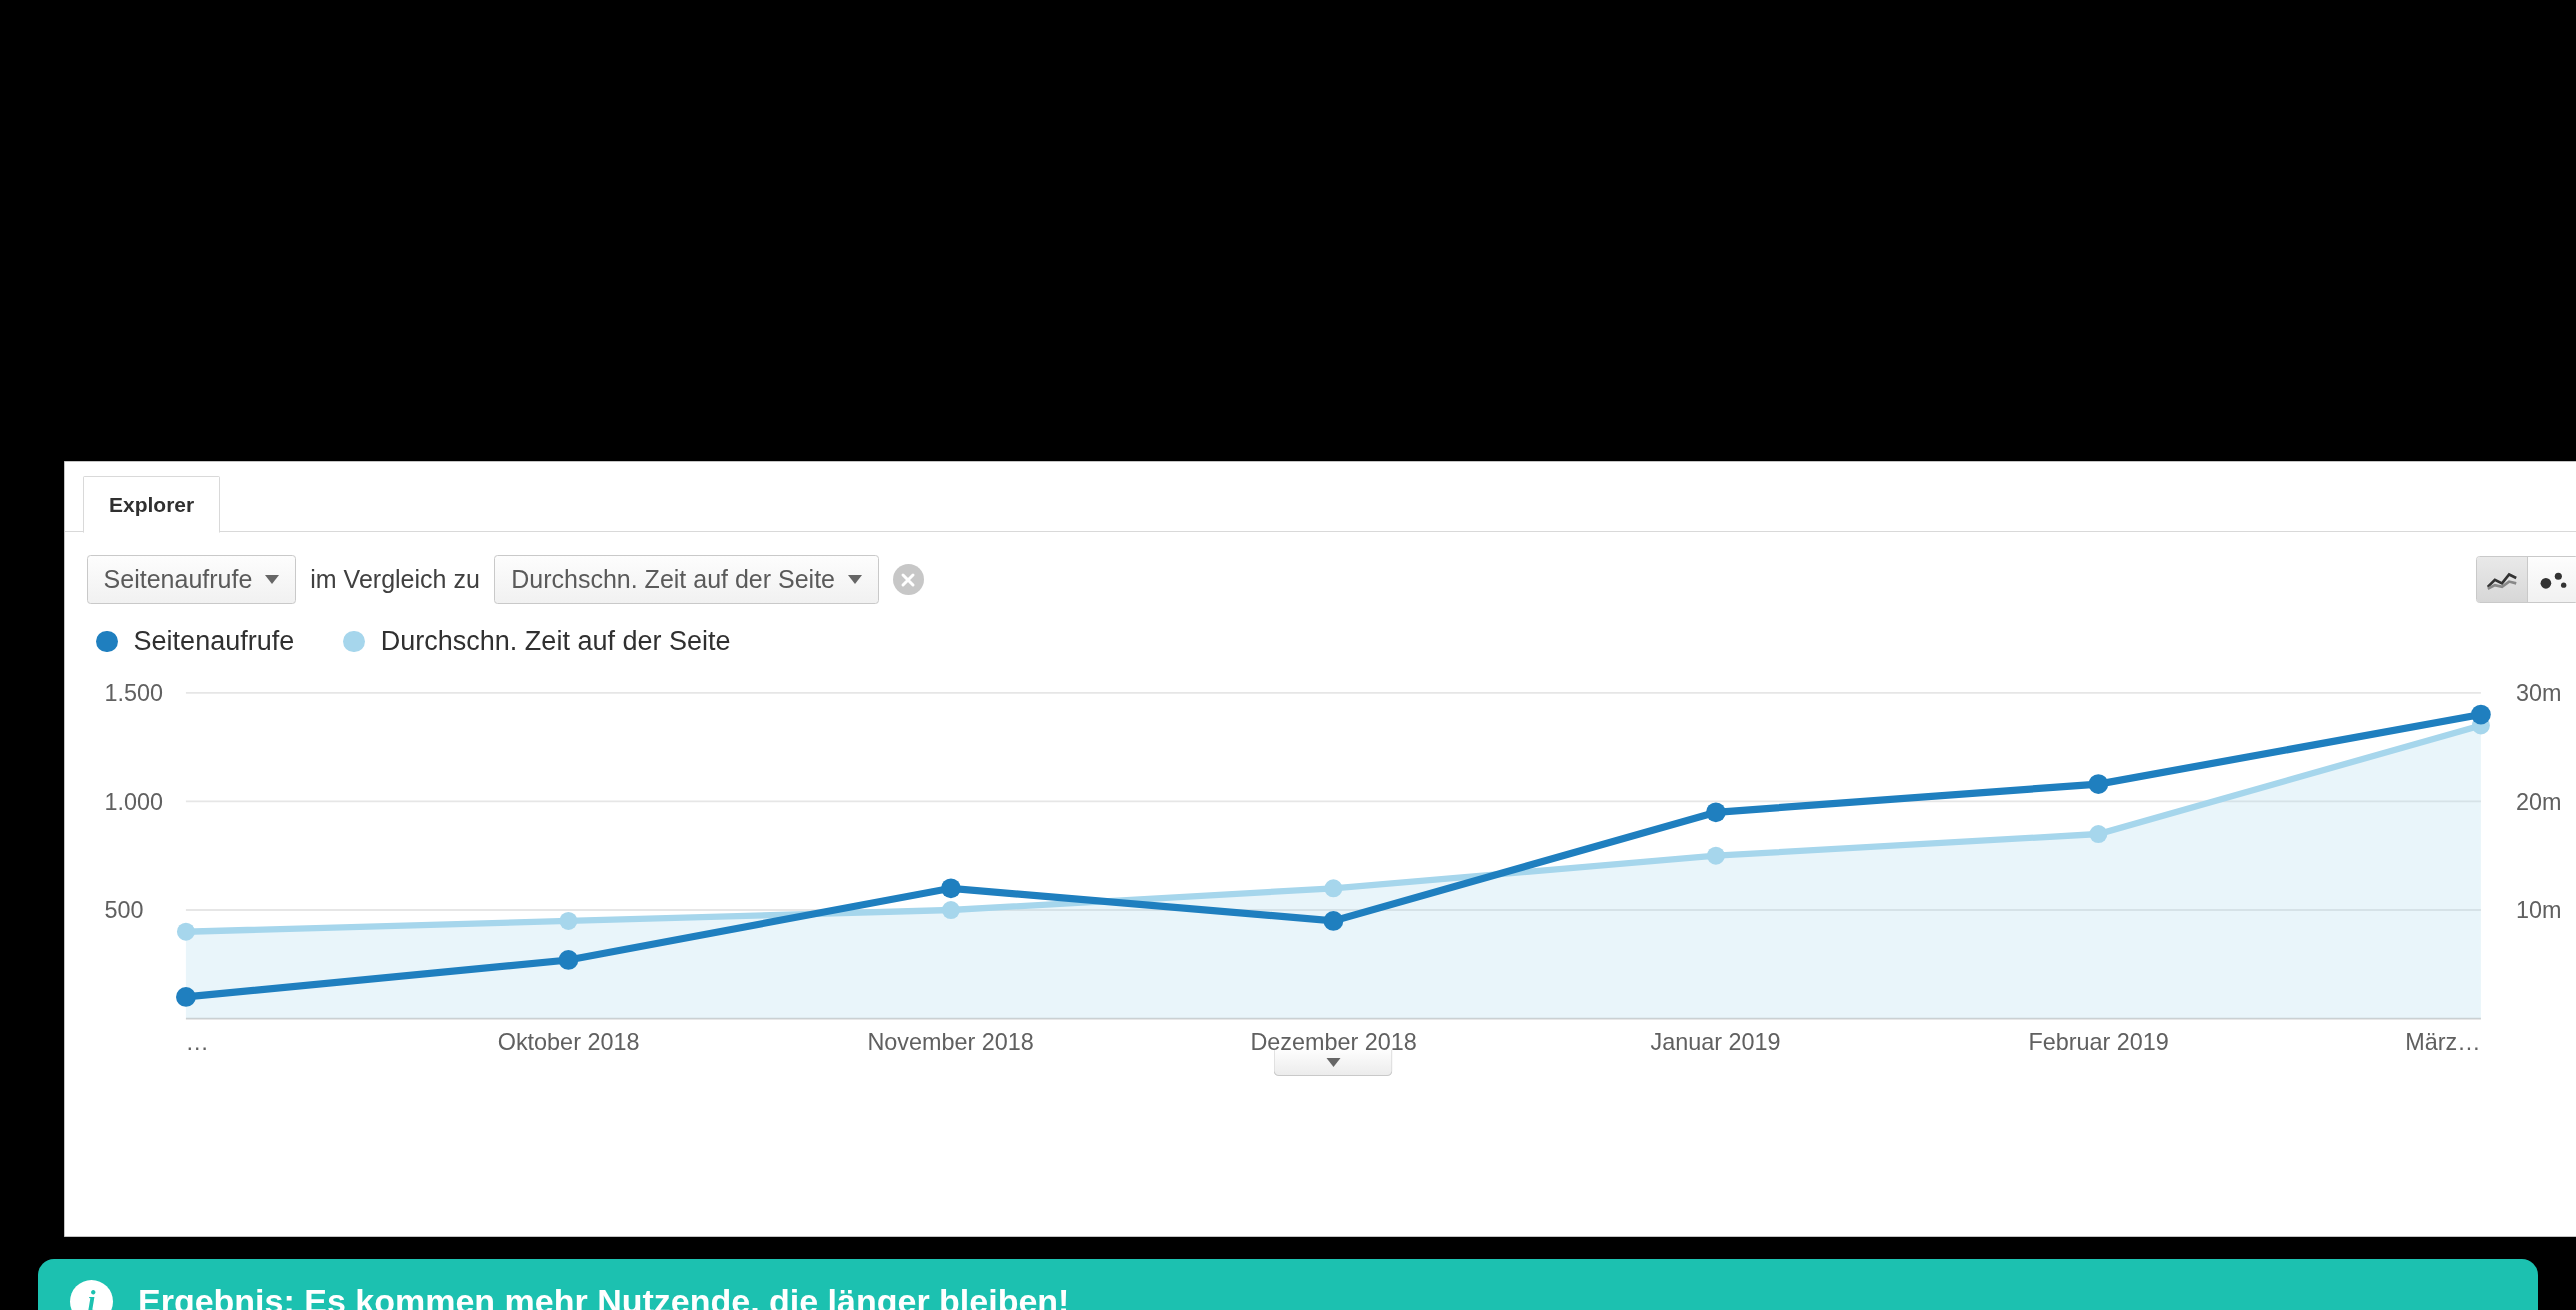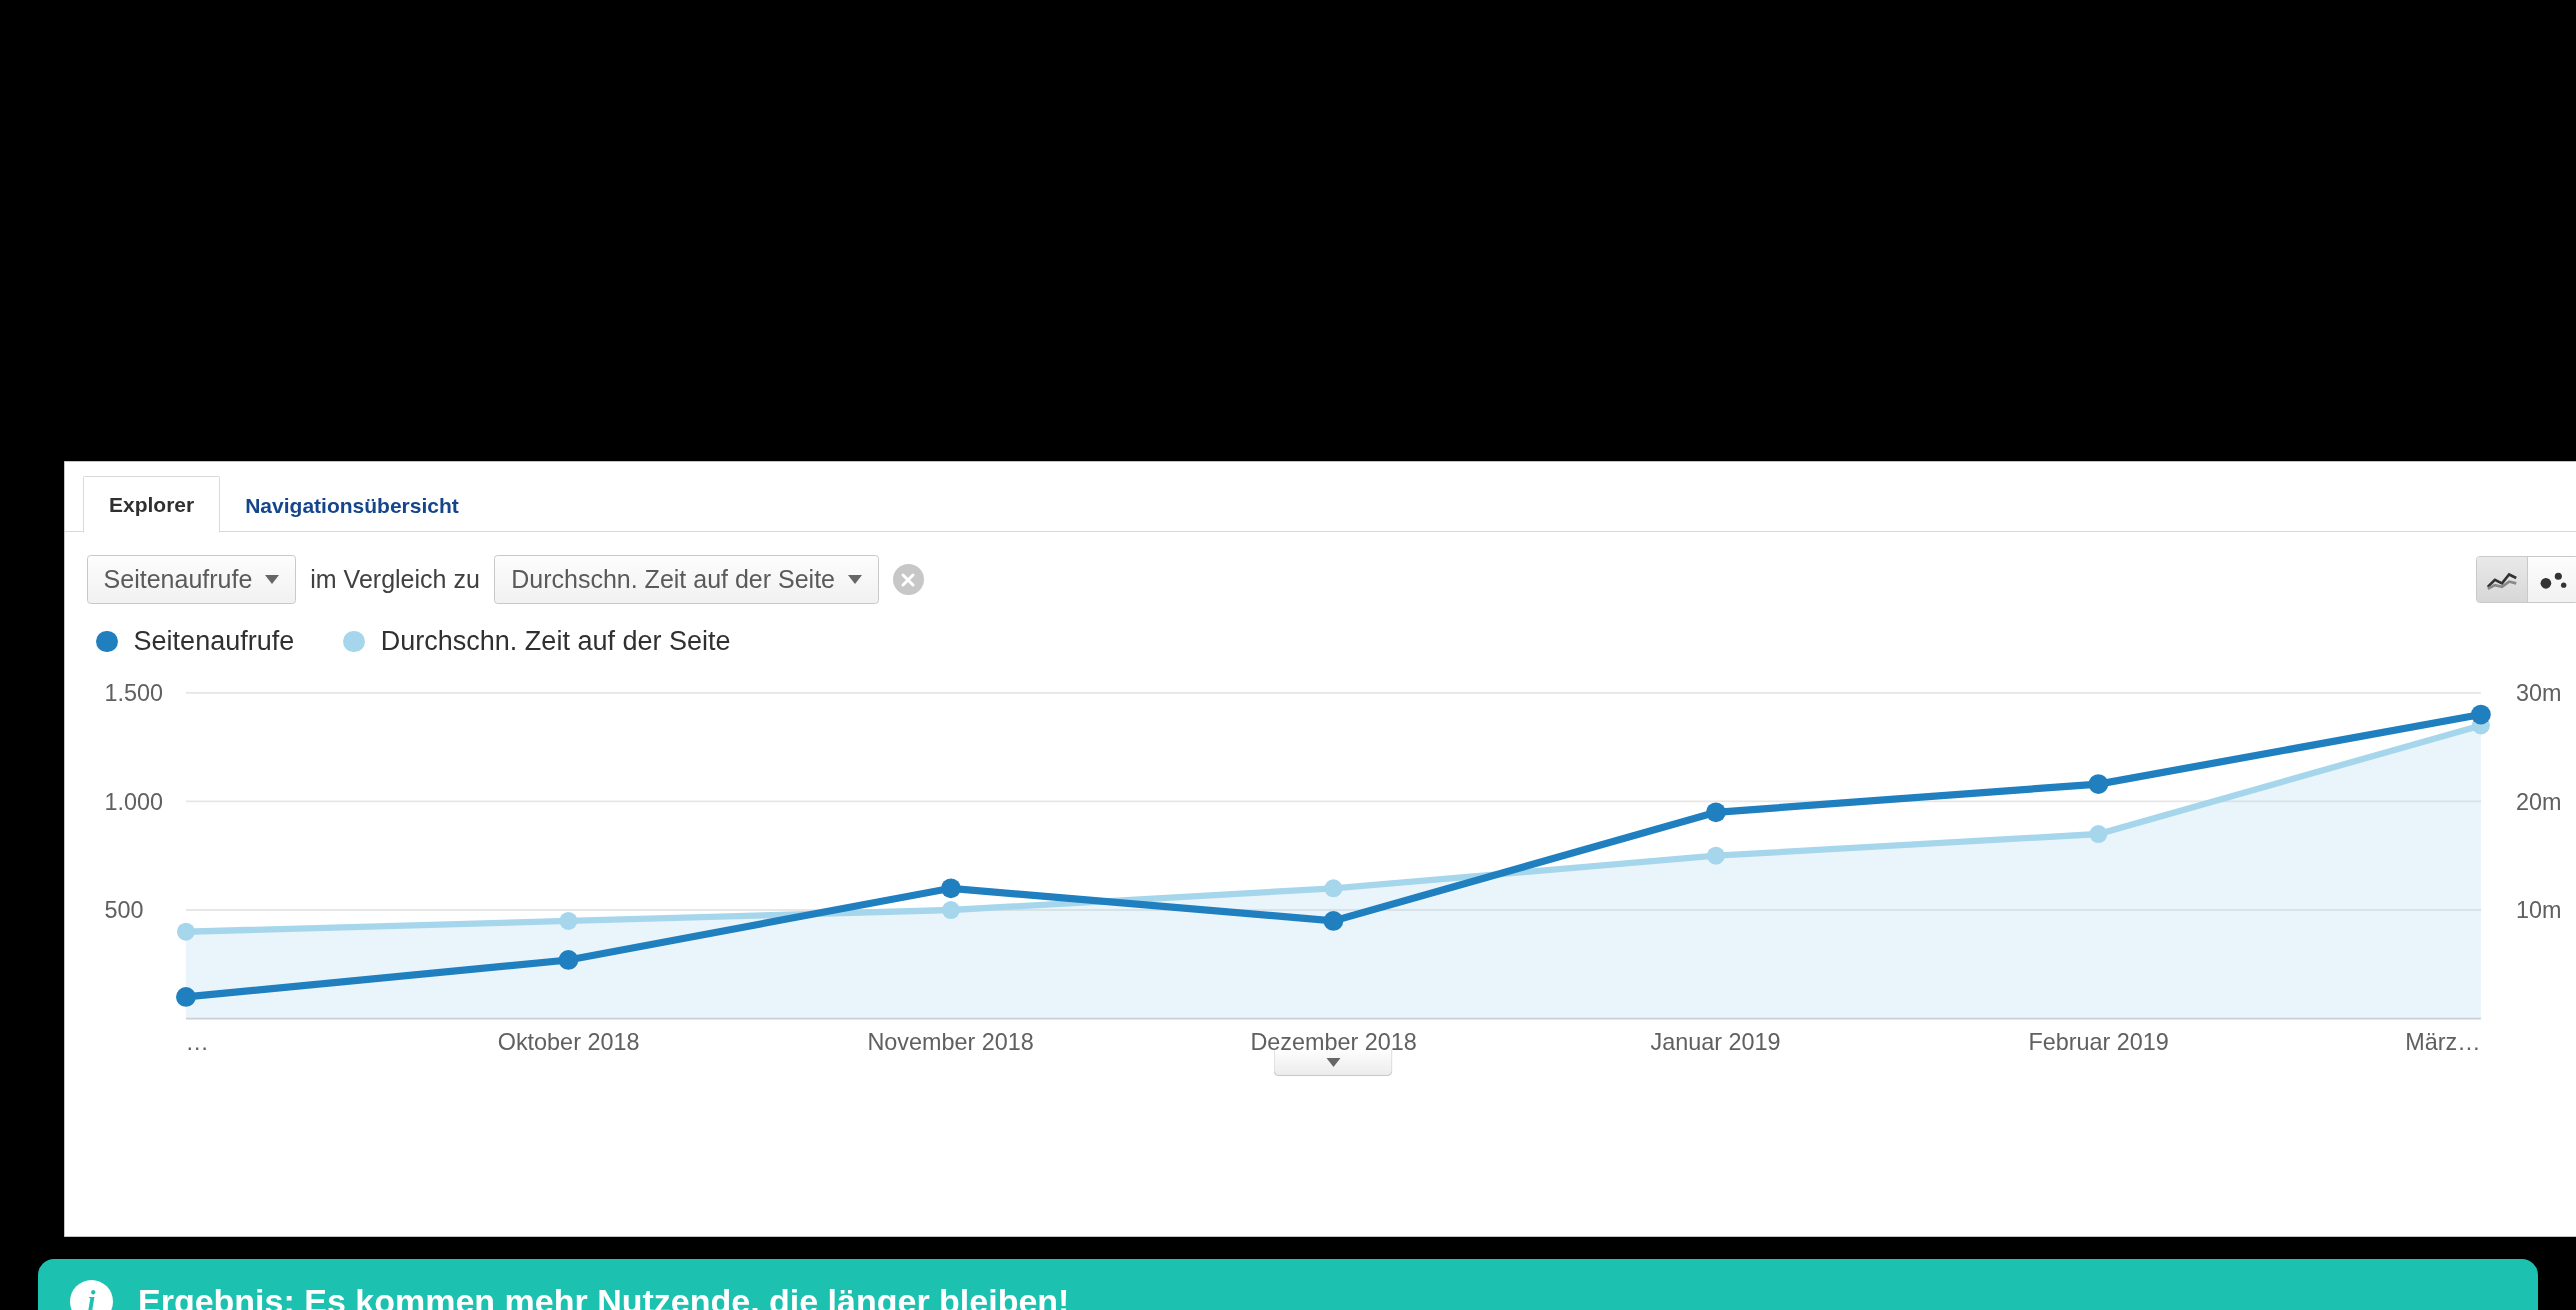--- a/index.html
+++ b/index.html
@@ -195,21 +195,20 @@
     line-height: 1;
   }
 </style>
 </head>
 <body>
 
 <div class="panel">
 
   <div class="tabs">
     <div class="tab active">Explorer</div>
-    <div class="tab">Navigationsübersicht</div>
   </div>
 
   <div class="toolbar">
     <div class="select-box">
       <span>Seitenaufrufe</span>
       <span class="caret"></span>
     </div>
     <span>im Vergleich zu</span>
     <div class="select-box">
       <span>Durchschn. Zeit auf der Seite</span>

